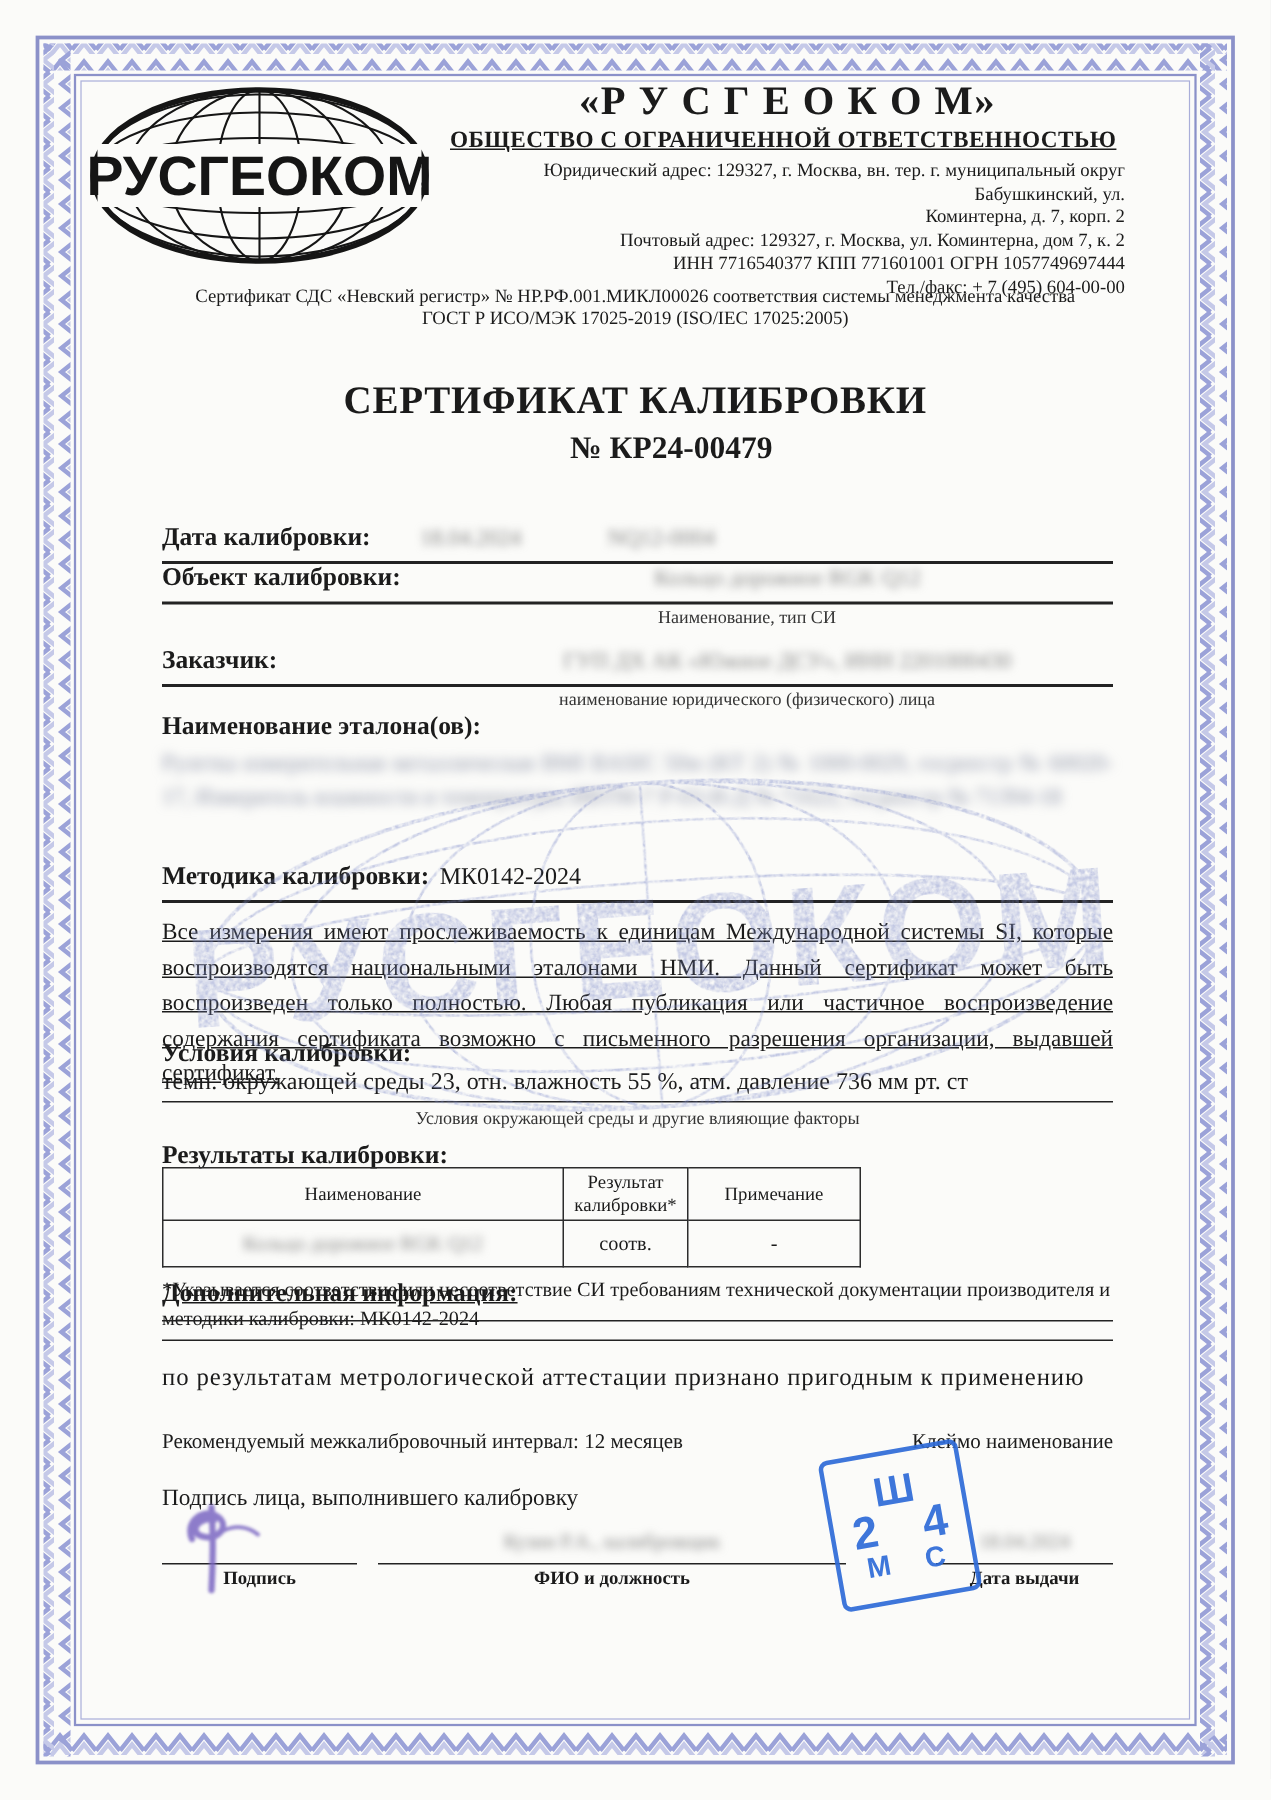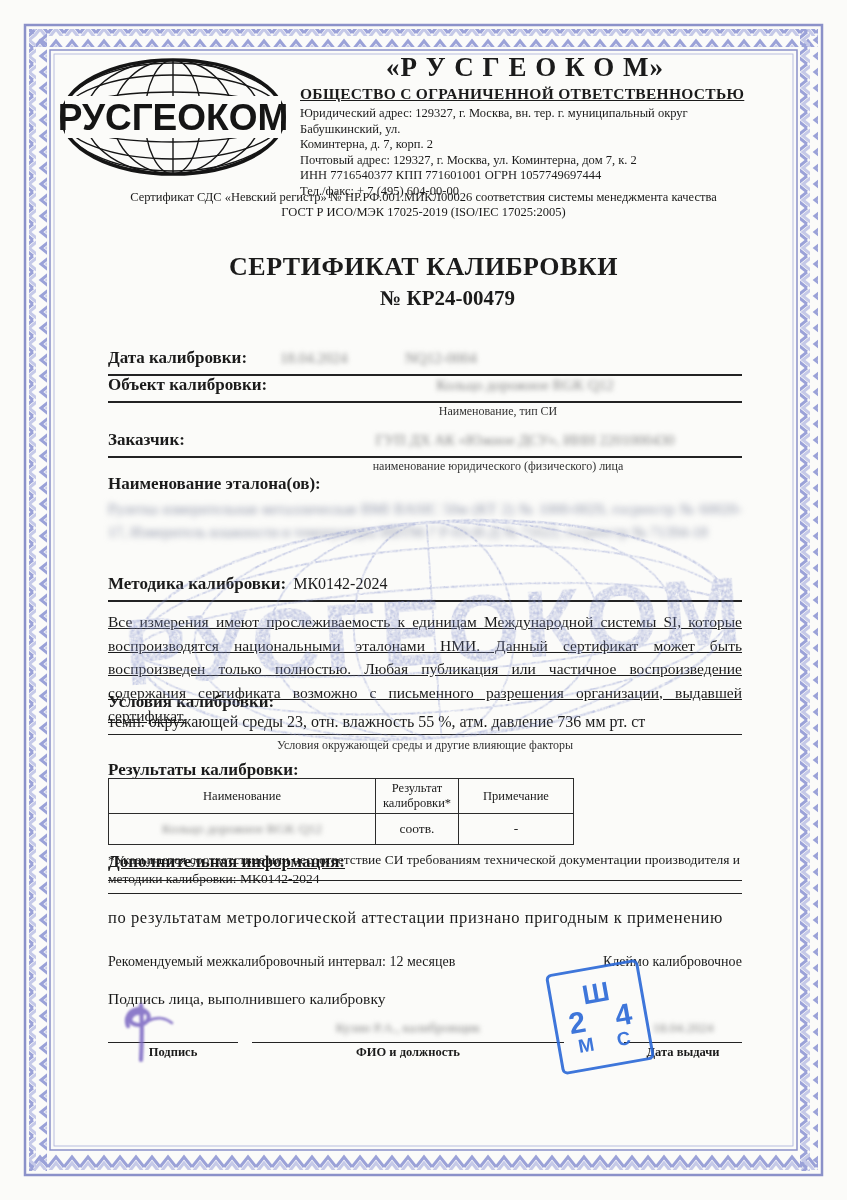--- a/index.html
+++ b/index.html
@@ -5,21 +5,21 @@
   html,body{margin:0;padding:0;}
   body{width:847px;height:1200px;background:#eef0ee;}
   .page{position:relative;width:847px;height:1200px;background:#fbfbf9;overflow:hidden;
         font-family:"Liberation Serif","DejaVu Serif",serif;color:#1b1b1b;}
   .abs{position:absolute;}
   
   .logo{left:56px;top:54px;width:234px;height:126px;}
   .org-block{left:300px;top:52px;width:450px;}
   .org-name{font-size:27px;font-weight:bold;text-align:center;white-space:nowrap;letter-spacing:1px;}
   .org-form{font-size:15.5px;font-weight:bold;text-decoration:underline;margin-top:2px;letter-spacing:.3px;}
-  .addr{font-size:12.5px;line-height:15.5px;margin-top:3px;}
+  .addr{font-size:12.5px;line-height:15.5px;margin-top:3px;text-align:right;}
   .sds{left:60px;top:190px;width:727px;text-align:center;font-size:12.5px;line-height:15px;}
   .doc-title{left:0;top:252px;width:847px;text-align:center;font-size:26px;font-weight:bold;letter-spacing:.5px;}
   .doc-number{left:0;top:286px;width:847px;text-align:center;font-size:21px;font-weight:bold;padding-left:24px;}
   
   .content{left:108px;top:348px;width:634px;height:840px;}
   .frow{position:absolute;left:0;width:634px;display:flex;align-items:baseline;
         border-bottom:2px solid #232323;height:26px;}
   .lbl{font-size:17px;font-weight:bold;white-space:nowrap;}
   .val{font-size:15px;white-space:nowrap;}
   .blur{filter:blur(2.8px);color:#878787;}
@@ -172,21 +172,21 @@
         </tr>
       </tbody>
     </table>
     <div class="footnote">*Указывается соответствие или несоответствие СИ требованиям технической документации производителя и методики калибровки: МК0142-2024</div>
 
     <div class="shead add-head">Дополнительная информация:</div>
     <div class="add-val">по результатам метрологической аттестации признано пригодным к применению</div>
 
     <div class="interval-row">
       <span>Рекомендуемый межкалибровочный интервал: 12 месяцев</span>
-      <span>Клеймо калибровочное</span>
+      <span>Клеймо наименование</span>
     </div>
 
     <div class="sign-head">Подпись лица, выполнившего калибровку</div>
 
     <div class="sigcol" style="left:0;width:130px">
       <div class="sigval"></div>
       <div class="sigline"></div>
       <div class="siglab">Подпись</div>
     </div>
     <div class="sigcol" style="left:144px;width:312px">

